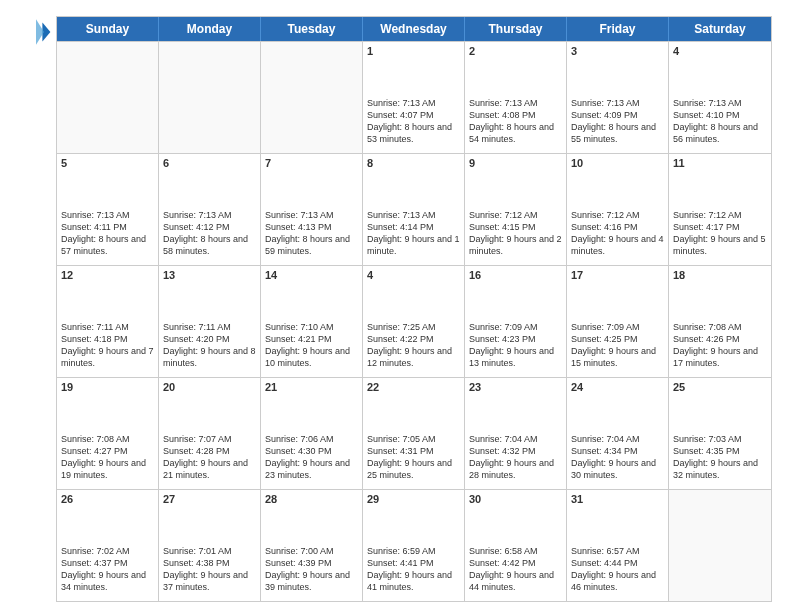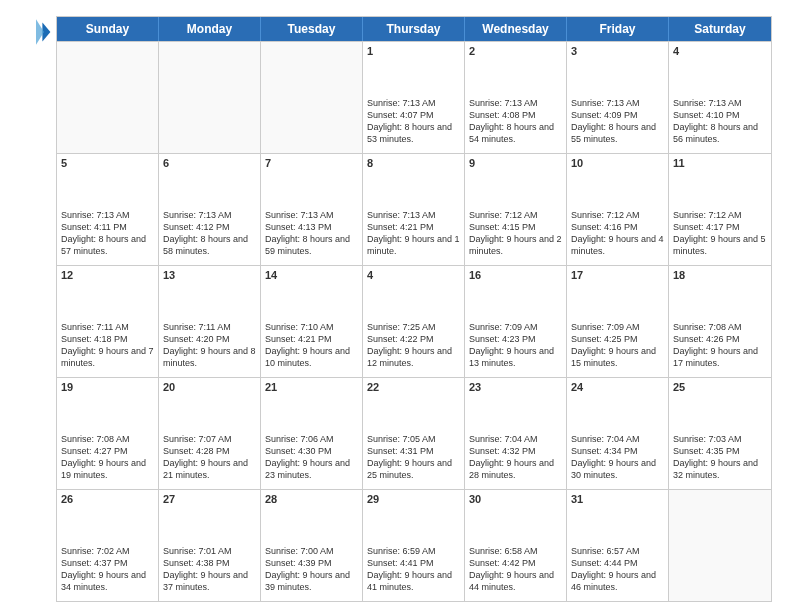--- a/index.html
+++ b/index.html
@@ -131,22 +131,22 @@
       <div class="title-month"></div>
       <div class="title-location"></div>
     </div>
   </div>
 
   <div class="calendar">
     <div class="cal-header">
     <div class="cal-header-cell">Sunday</div>
         <div class="cal-header-cell">Monday</div>
         <div class="cal-header-cell">Tuesday</div>
+        <div class="cal-header-cell">Wednesday</div>
         <div class="cal-header-cell">Thursday</div>
-        <div class="cal-header-cell">Wednesday</div>
         <div class="cal-header-cell">Friday</div>
         <div class="cal-header-cell">Saturday</div>
       </div>
     <div class="cal-body">
     <div class="cal-row">
           <div class="cal-cell empty"></div>
           <div class="cal-cell empty"></div>
           <div class="cal-cell empty"></div>
           <div class="cal-cell">
             <div class="day-num">1</div>
@@ -188,21 +188,21 @@
           </div>
           <div class="cal-cell">
             <div class="day-num">7</div>
             <div class="cell-text">Sunrise: 7:13 AM
 Sunset: 4:13 PM
 Daylight: 8 hours and 59 minutes.</div>
           </div>
           <div class="cal-cell">
             <div class="day-num">8</div>
             <div class="cell-text">Sunrise: 7:13 AM
-Sunset: 4:21 PM
+Sunset: 4:14 PM
 Daylight: 9 hours and 1 minute.</div>
           </div>
           <div class="cal-cell">
             <div class="day-num">9</div>
             <div class="cell-text">Sunrise: 7:12 AM
 Sunset: 4:15 PM
 Daylight: 9 hours and 2 minutes.</div>
           </div>
           <div class="cal-cell">
             <div class="day-num">10</div>

